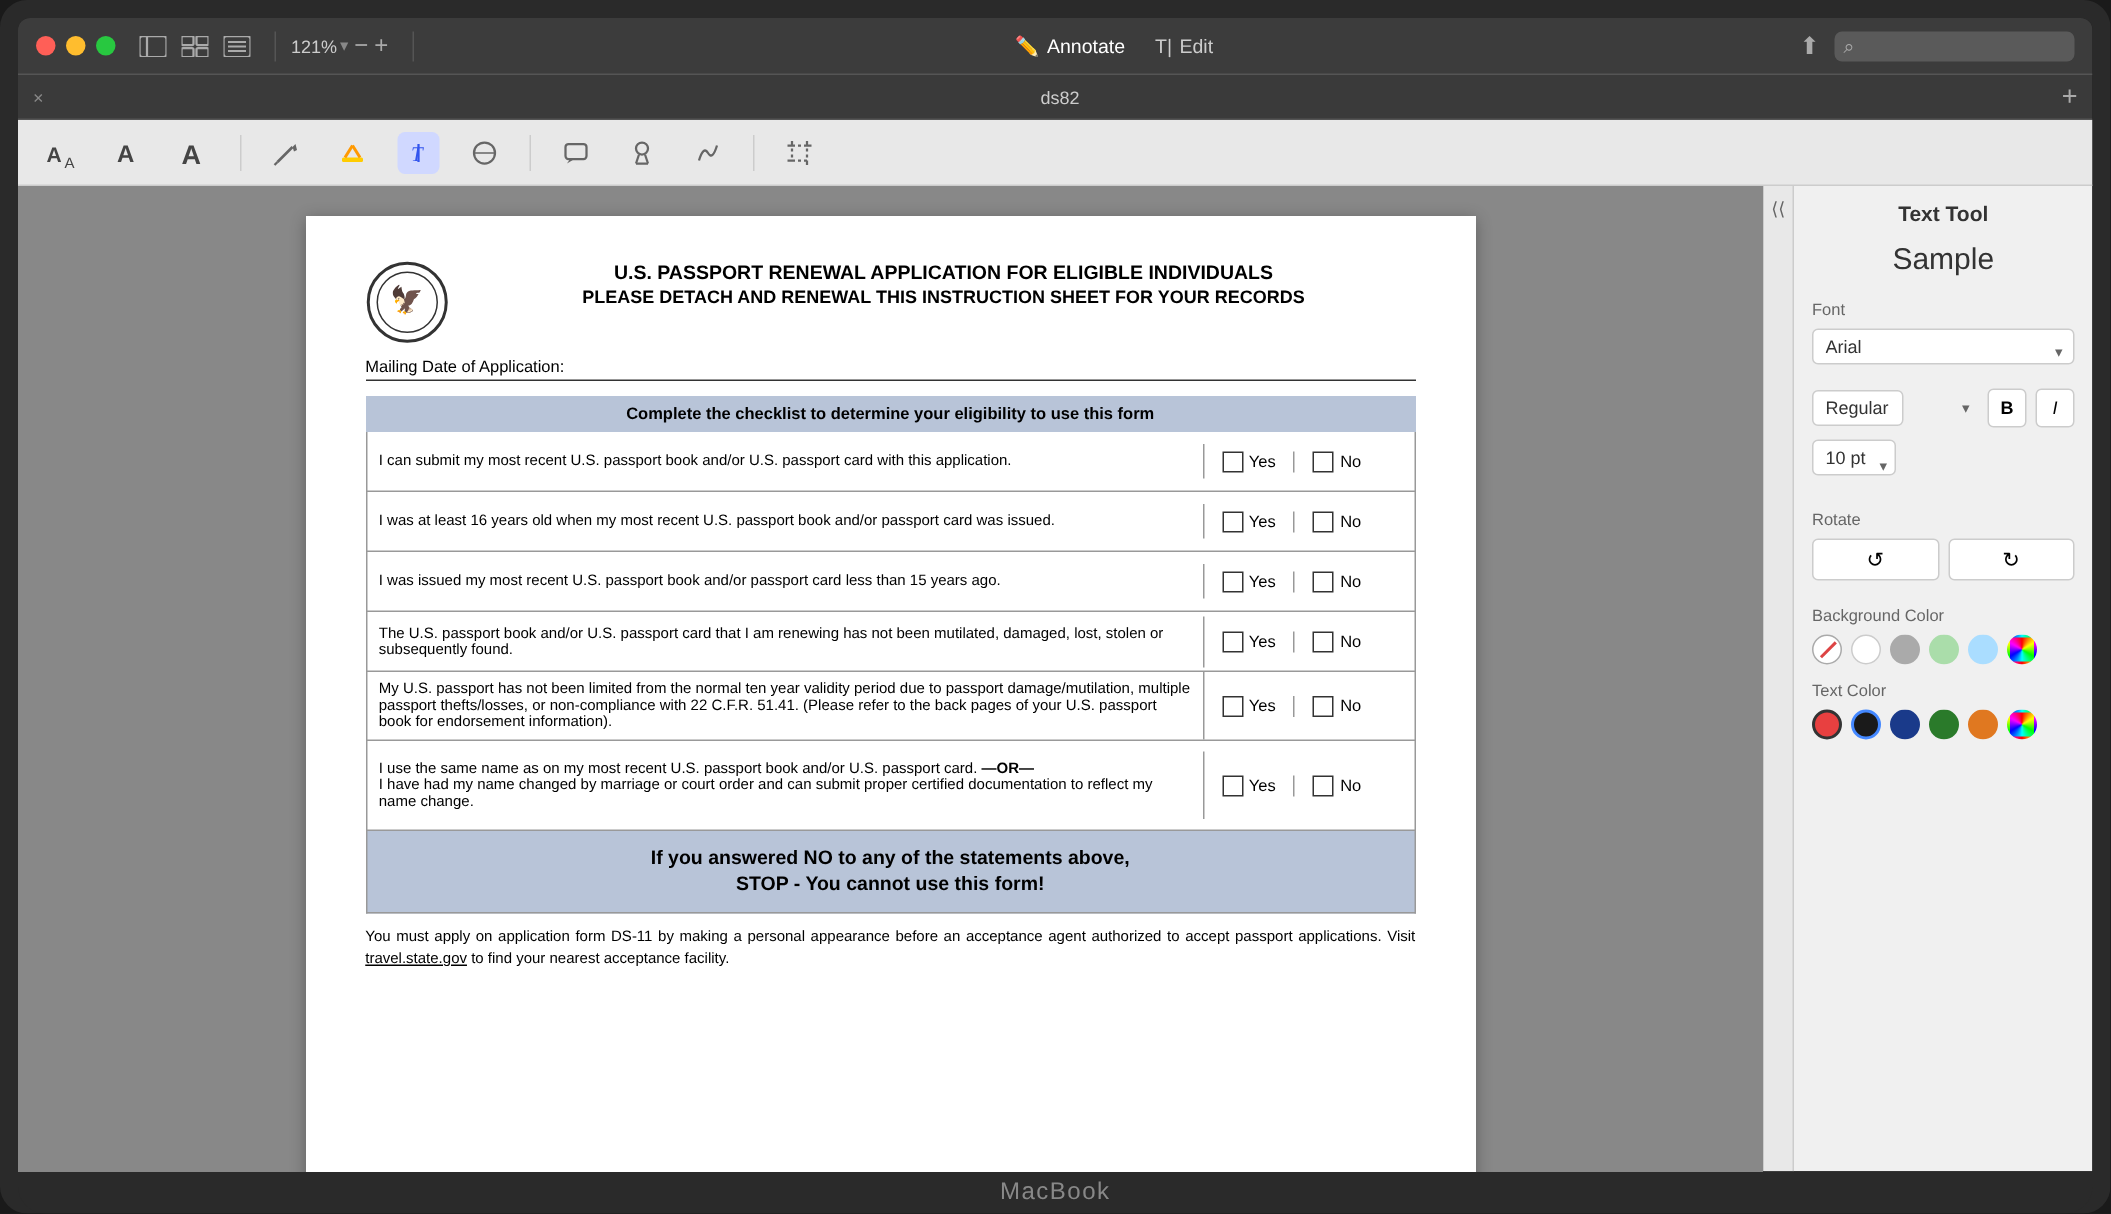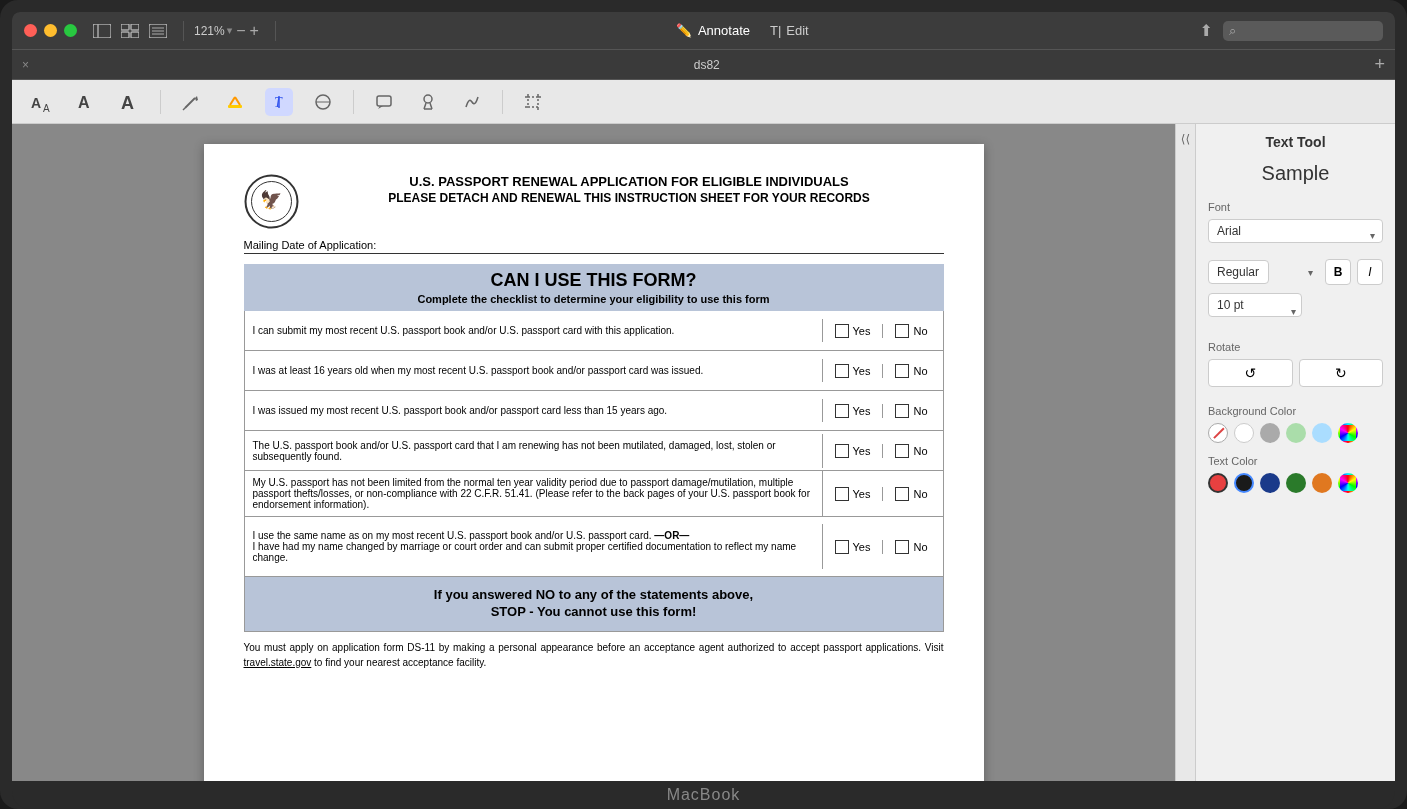--- a/index.html
+++ b/index.html
@@ -308,21 +308,21 @@
       flex: 1;
       font-size: 10px;
       padding: 6px 8px;
       border-right: 1px solid #999;
     }
 
     .checklist-options {
       display: flex;
       align-items: flex-start;
       gap: 0;
-      width: 120px;
+      width: 140px;
       flex-shrink: 0;
     }
 
     .checklist-option {
       display: flex;
       align-items: center;
       gap: 4px;
       padding: 0 12px;
       font-size: 11px;
     }
@@ -445,21 +445,21 @@
     .style-btn.bold { font-weight: bold; }
     .style-btn.italic { font-style: italic; }
 
     .size-select {
       background: white;
       border: 1px solid #ccc;
       border-radius: 4px;
       padding: 4px 8px;
       font-size: 12px;
       color: #333;
-      width: 94px;
+      width: 56px;
       appearance: none;
       margin-bottom: 12px;
     }
 
     .rotate-section {
       margin-bottom: 18px;
     }
 
     .rotate-buttons {
       display: flex;
@@ -724,21 +724,20 @@
               <h2>U.S. PASSPORT RENEWAL APPLICATION FOR ELIGIBLE INDIVIDUALS</h2>
               <p>PLEASE DETACH AND RENEWAL THIS INSTRUCTION SHEET FOR YOUR RECORDS</p>
             </div>
           </div>
 
           <div class="mailing-line">
             <span>Mailing Date of Application:</span>
           </div>
 
           <div class="checklist-header">
-            <h3>CAN I USE THIS FORM?</h3>
             <p>Complete the checklist to determine your eligibility to use this form</p>
           </div>
 
           <div class="checklist-row">
             <div class="checklist-text">I can submit my most recent U.S. passport book and/or U.S. passport card with this application.</div>
             <div class="checklist-options">
               <div class="checklist-option">
                 <div class="cb"></div>
                 <span>Yes</span>
               </div>

